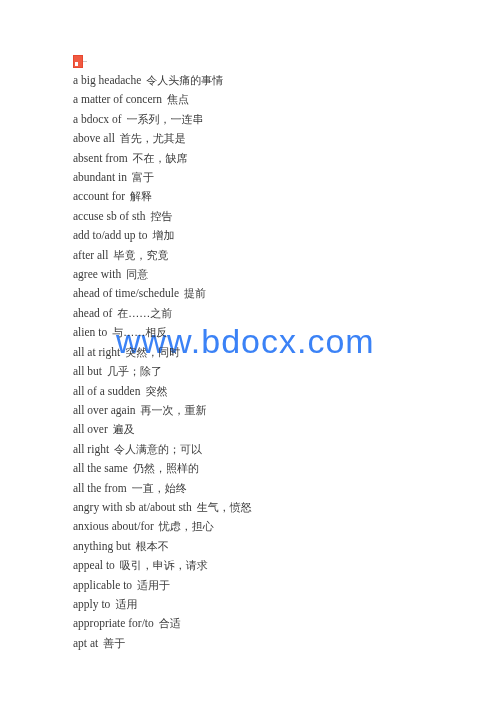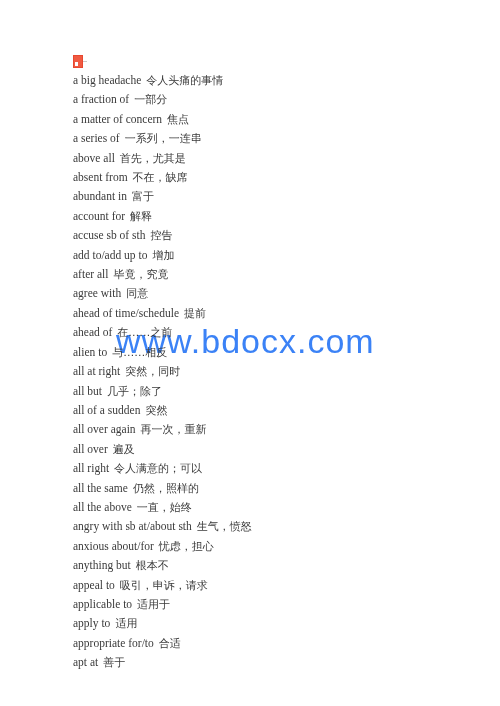--- a/index.html
+++ b/index.html
@@ -98,42 +98,41 @@
 <div class="page">
 
   <div class="watermark">www.bdocx.com</div>
 
   <div class="doc-body">
 
     <span class="broken-image-icon"></span>
 
     <ul class="entry-list">
         <li class="entry"><span class="en">a big headache</span><span class="zh">令人头痛的事情</span></li>
-        <li class="entry"><span class="en">a fraction of</span><span class="zh">一部分</span></li>
         <li class="entry"><span class="en">a matter of concern</span><span class="zh">焦点</span></li>
-        <li class="entry"><span class="en">a series of</span><span class="zh">一系列，一连串</span></li>
+        <li class="entry"><span class="en">a bdocx of</span><span class="zh">一系列，一连串</span></li>
         <li class="entry"><span class="en">above all</span><span class="zh">首先，尤其是</span></li>
         <li class="entry"><span class="en">absent from</span><span class="zh">不在，缺席</span></li>
         <li class="entry"><span class="en">abundant in</span><span class="zh">富于</span></li>
         <li class="entry"><span class="en">account for</span><span class="zh">解释</span></li>
         <li class="entry"><span class="en">accuse sb of sth</span><span class="zh">控告</span></li>
         <li class="entry"><span class="en">add to/add up to</span><span class="zh">增加</span></li>
         <li class="entry"><span class="en">after all</span><span class="zh">毕竟，究竟</span></li>
         <li class="entry"><span class="en">agree with</span><span class="zh">同意</span></li>
         <li class="entry"><span class="en">ahead of time/schedule</span><span class="zh">提前</span></li>
         <li class="entry"><span class="en">ahead of</span><span class="zh">在……之前</span></li>
         <li class="entry"><span class="en">alien to</span><span class="zh">与……相反</span></li>
         <li class="entry"><span class="en">all at right</span><span class="zh">突然，同时</span></li>
         <li class="entry"><span class="en">all but</span><span class="zh">几乎；除了</span></li>
         <li class="entry"><span class="en">all of a sudden</span><span class="zh">突然</span></li>
         <li class="entry"><span class="en">all over again</span><span class="zh">再一次，重新</span></li>
         <li class="entry"><span class="en">all over</span><span class="zh">遍及</span></li>
         <li class="entry"><span class="en">all right</span><span class="zh">令人满意的；可以</span></li>
         <li class="entry"><span class="en">all the same</span><span class="zh">仍然，照样的</span></li>
-        <li class="entry"><span class="en">all the above</span><span class="zh">一直，始终</span></li>
+        <li class="entry"><span class="en">all the from</span><span class="zh">一直，始终</span></li>
         <li class="entry"><span class="en">angry with sb at/about sth</span><span class="zh">生气，愤怒</span></li>
         <li class="entry"><span class="en">anxious about/for</span><span class="zh">忧虑，担心</span></li>
         <li class="entry"><span class="en">anything but</span><span class="zh">根本不</span></li>
         <li class="entry"><span class="en">appeal to</span><span class="zh">吸引，申诉，请求</span></li>
         <li class="entry"><span class="en">applicable to</span><span class="zh">适用于</span></li>
         <li class="entry"><span class="en">apply to</span><span class="zh">适用</span></li>
         <li class="entry"><span class="en">appropriate for/to</span><span class="zh">合适</span></li>
         <li class="entry"><span class="en">apt at</span><span class="zh">善于</span></li>
       </ul>
 

